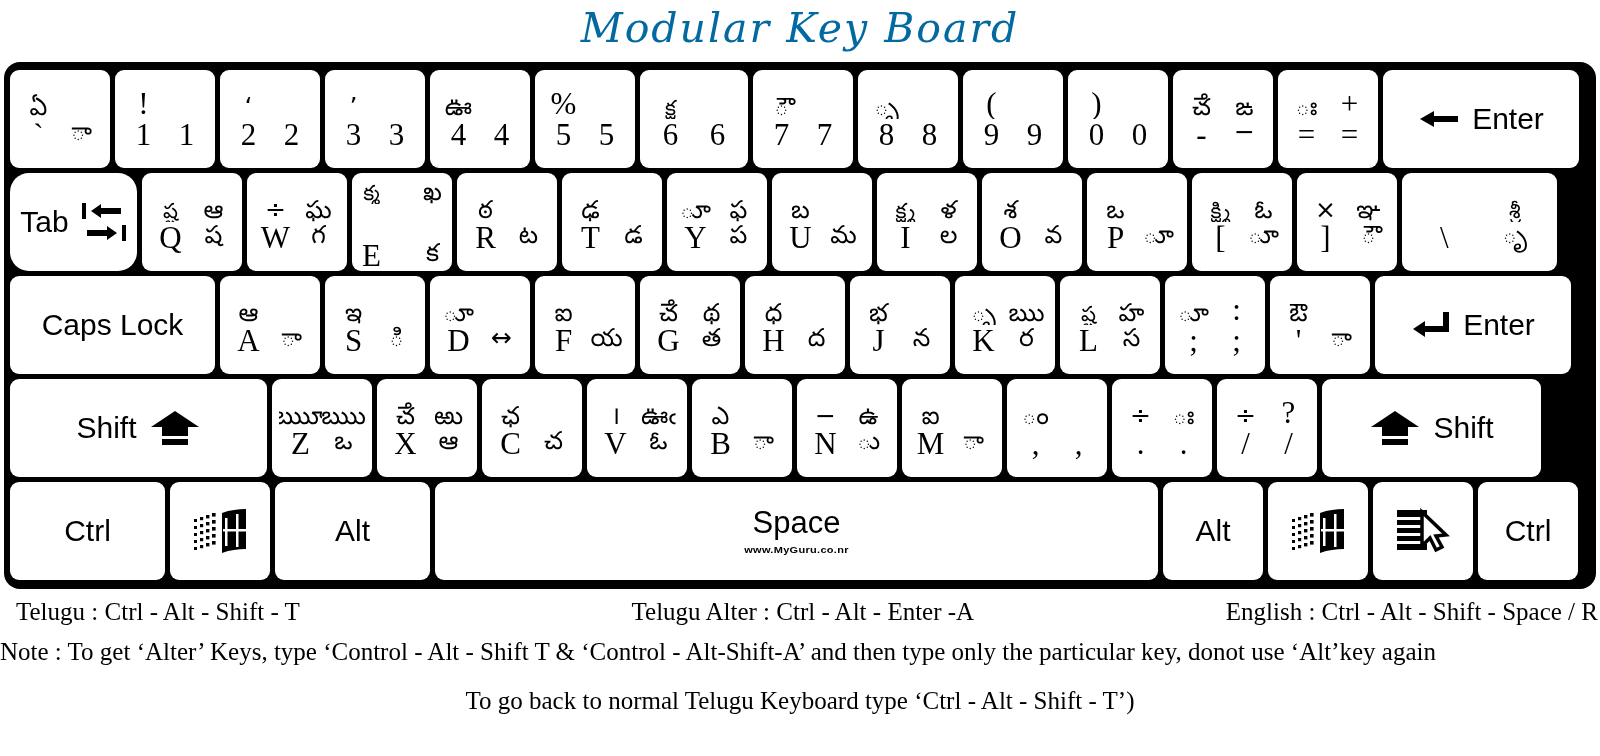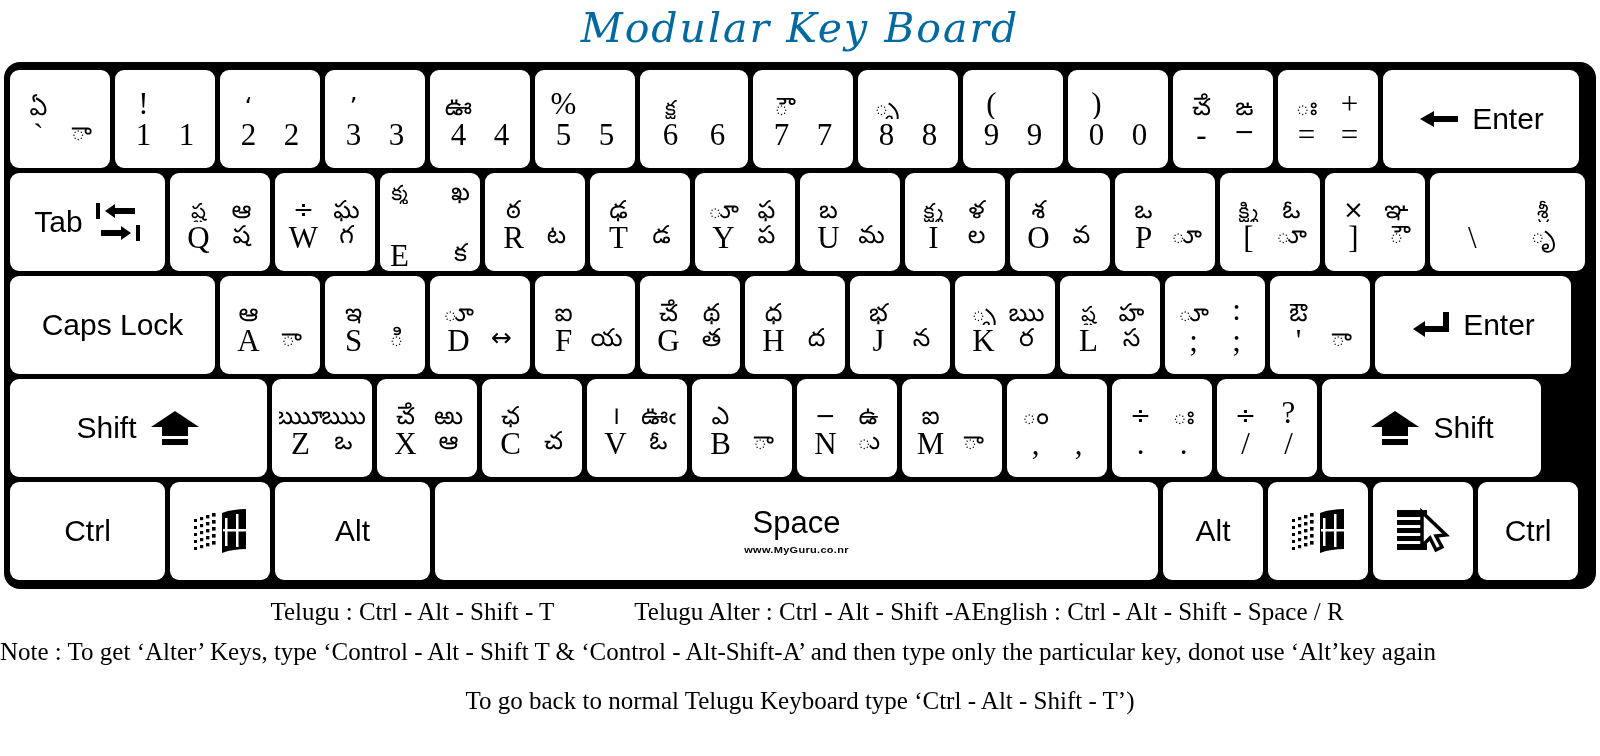--- a/index.html
+++ b/index.html
@@ -125,21 +125,21 @@
   }
 
   
   .footer {
     font-family: "Liberation Serif", serif;
     color: #000;
     width: 1600px;
   }
   .foot-row1 {
     display: flex;
-    justify-content: center;
+    justify-content: space-between;
     align-items: baseline;
     font-size: 25px;
     padding: 9px 2px 0 16px;
     white-space: nowrap;
   }
   .foot-row1 .seg { flex: 0 0 auto; }
   .foot-row1 .seg.mid { margin-left: 80px; }
   .foot-note {
     font-size: 25px;
     padding-top: 12px;
@@ -244,21 +244,21 @@
         <div class="key label padded" style="width: 196px;">
           <span class="icon">
             <svg width="42" height="26" viewBox="0 0 42 26" xmlns="http://www.w3.org/2000/svg">
               <path d="M2 13 L16 5 L16 10 L40 10 L40 16 L16 16 L16 21 Z" fill="#000"></path>
             </svg>
           </span>
           <span class="lbl">Enter</span>
         </div>
       </div>
       <div class="kb-row">
-        <div class="key label padded" style="width: 155px;">
+        <div class="key label padded" style="width: 127px; border-radius: 19px;">
           <span class="lbl">Tab</span>
           <span class="icon">
             <svg width="46" height="42" viewBox="0 0 46 42" xmlns="http://www.w3.org/2000/svg">
               <rect x="1" y="2" width="4" height="16" fill="#000"></rect>
               <path d="M10 10 L20 3 L20 7 L40 7 L40 13 L20 13 L20 17 Z" fill="#000"></path>
               <path d="M36 32 L26 25 L26 29 L6 29 L6 35 L26 35 L26 39 Z" fill="#000"></path>
               <rect x="41" y="24" width="4" height="16" fill="#000"></rect>
             </svg>
           </span>
         </div>
@@ -598,20 +598,20 @@
         </div>
         <div class="key label padded" style="width: 100px;">
           <span class="lbl">Ctrl</span>
         </div>
       </div>
     </div>
 
   <div class="footer">
     <div class="foot-row1">
       <span class="seg">Telugu : Ctrl - Alt - Shift - T</span>
-      <span class="seg mid">Telugu Alter : Ctrl - Alt - Shift -A</span>
+      <span class="seg mid">Telugu Alter : Ctrl - Alt - Enter -A</span>
       <span class="seg">English : Ctrl - Alt - Shift - Space / R</span>
     </div>
     <div class="foot-note">Note : To get ‘Alter’ Keys, type ‘Control - Alt - Shift T &amp; ‘Control - Alt-Shift-A’ and then type only the particular key, donot use ‘Alt’key again</div>
     <div class="foot-note2">To go back to normal Telugu Keyboard type ‘Ctrl - Alt - Shift - T’)</div>
   </div>
 
 </div>
 
 </body></html>

